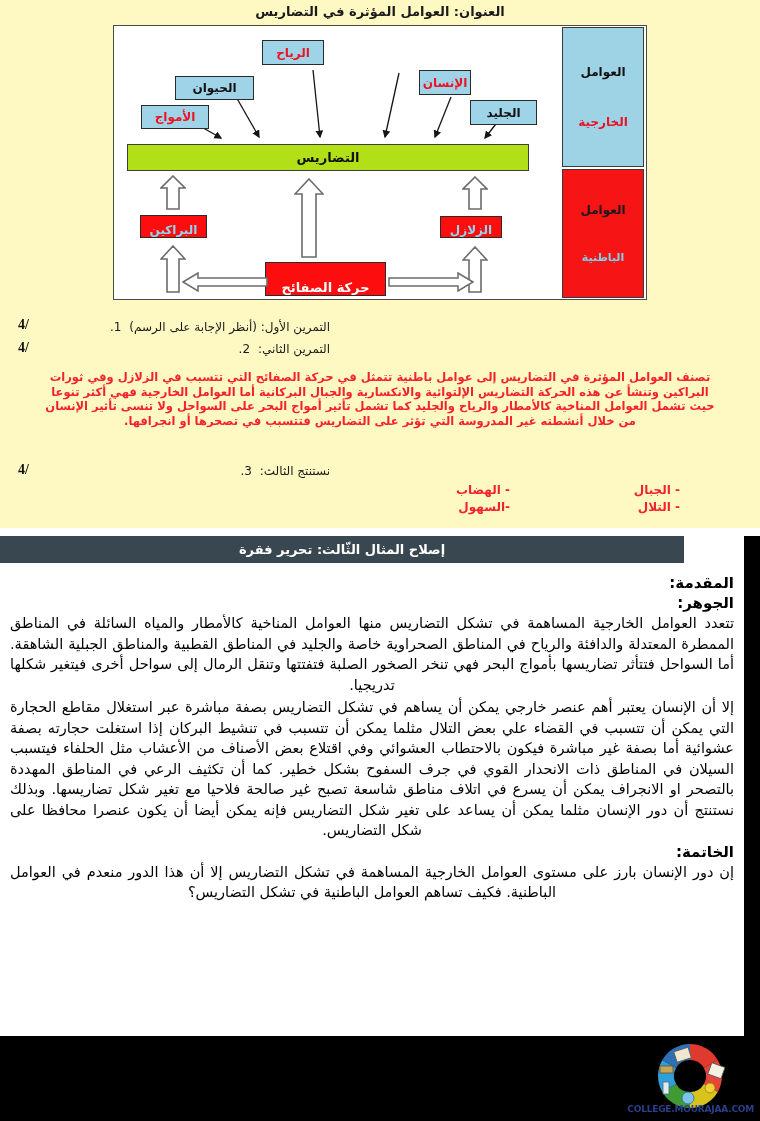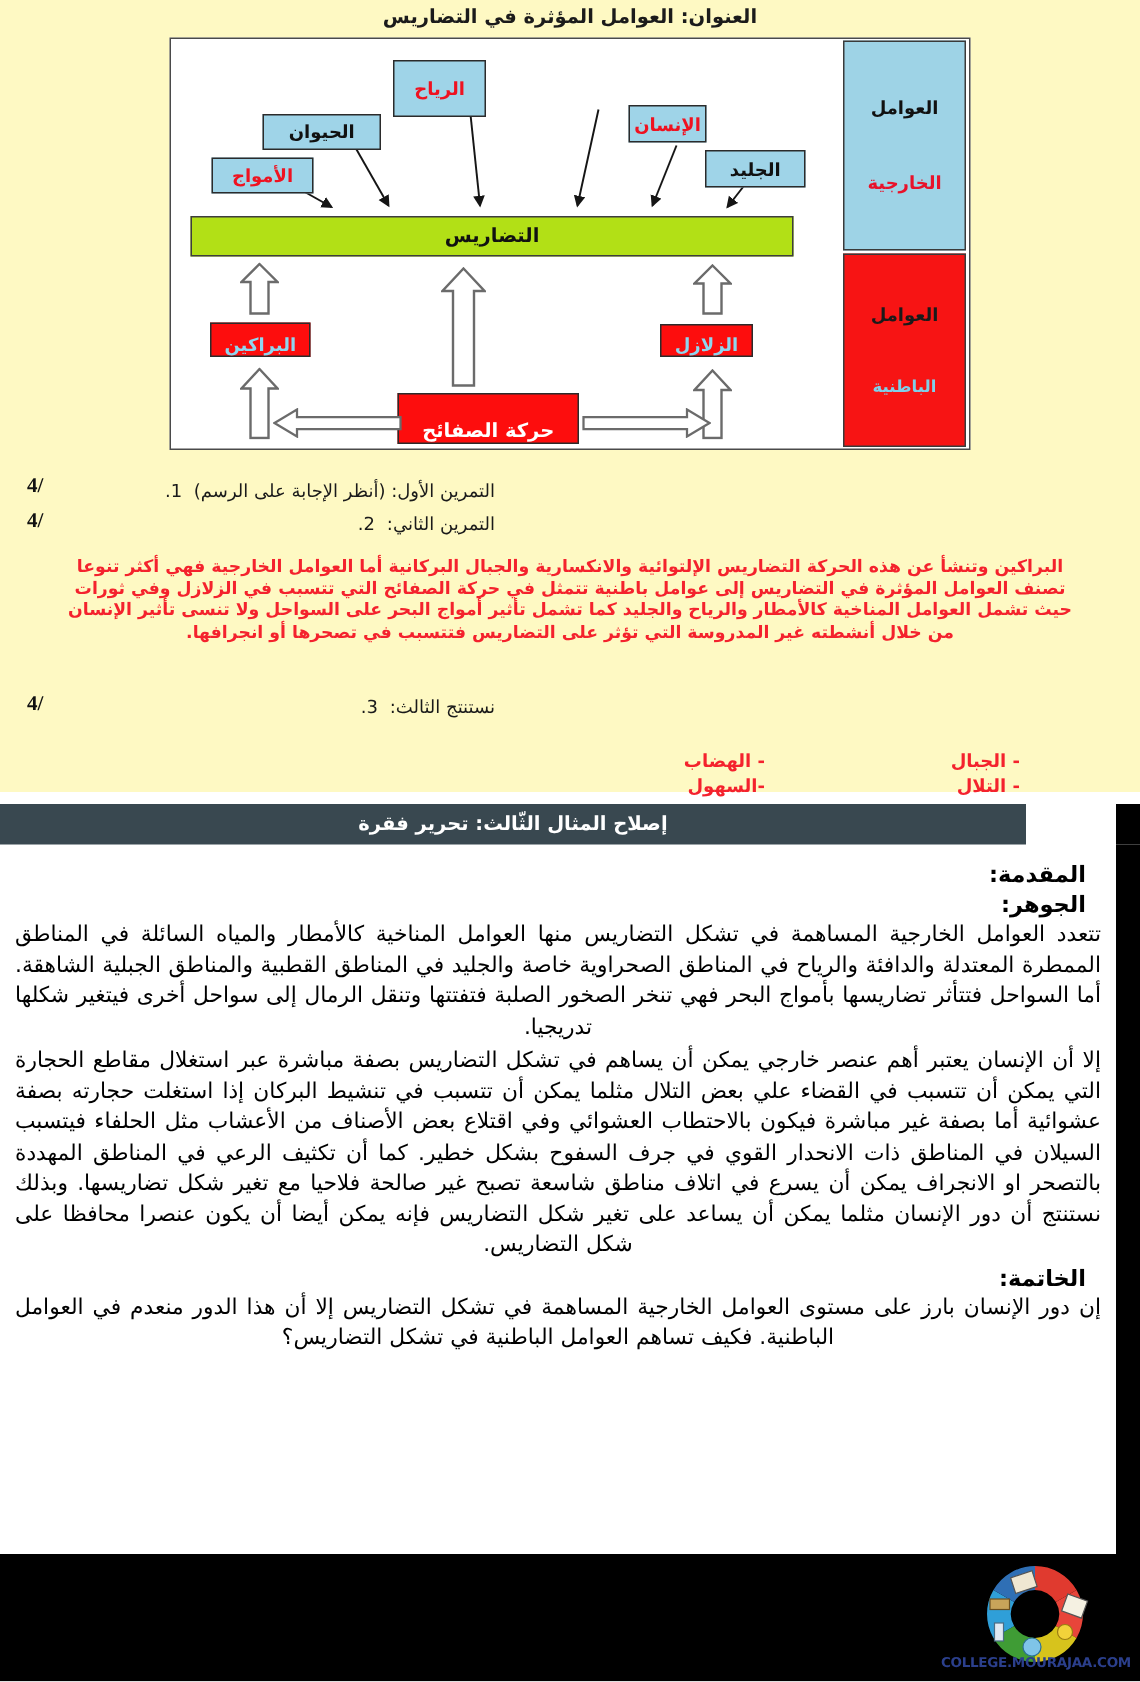--- a/index.html
+++ b/index.html
@@ -100,21 +100,20 @@
   }
   .red-para {
     position: absolute; left: 6px; width: 748px;
     color: #f4222d; font-weight: bold; font-size: 11.5px;
     line-height: 14.6px; text-align: center;
     font-family: "DejaVu Sans", sans-serif;
   }
   .ans-col {
     position: absolute; color:#f4222d; font-weight: bold; font-size: 12px;
     line-height: 17px;
-    margin-top: 17px;
   }
 
   
   .banner {
     position: absolute; top: 536px; left: 0;
     width: 684px; height: 27px;
     background: #394850;
     color: #ffffff;
     font-size: 13px; font-weight: bold;
     display: flex; align-items: center; justify-content: center;
@@ -125,21 +124,21 @@
   
   .body-wrap {
     position: absolute; top: 566px; left: 0;
     width: 744px; height: 470px;
     background: #fff;
     padding: 6px 10px 0 10px;
     direction: rtl;
   }
   .sec-head {
     font-size: 15px; font-weight: bold; color:#000;
-    margin: 2px 10px 1px 0; text-align: right;
+    margin: 2px 0 1px 0; text-align: right;
     font-family: "DejaVu Sans", sans-serif;
   }
   .para {
     font-size: 14.5px; color:#000; line-height: 20.5px;
     text-align: justify; text-align-last: center;
     margin: 0 0 2px 0;
     font-family: "DejaVu Sans", sans-serif;
   }
   .right-black-strip { position:absolute; top:563px; left:744px; width:16px; height:473px; background:#000; }
 
@@ -172,21 +171,21 @@
       <g stroke="#151515" stroke-width="1.3" fill="none" marker-end="url(#ah)">
         <line x1="76" y1="95" x2="108" y2="113"></line>
         <line x1="122" y1="70" x2="146" y2="112"></line>
         <line x1="200" y1="45" x2="207" y2="112"></line>
         <line x1="286" y1="48" x2="272" y2="112"></line>
         <line x1="338" y1="72" x2="322" y2="112"></line>
         <line x1="386" y1="95" x2="372" y2="113"></line>
       </g>
     </svg>
 
-    <div class="bbox red" style="top:40px;  left:262px; width:62px;  height:38px;">
+    <div class="bbox red" style="top:40px;  left:262px; width:62px;  height:25px;">
       <span>الرياح</span>
     </div>
 
 
     <div class="bbox" style="top:76px;  left:175px; width:79px;  height:24px;">
       <span>الحيوان</span>
     </div>
 
     <div class="bbox red" style="top:70px;  left:419px; width:52px;  height:25px;">
       <span>الإنسان</span>
@@ -269,22 +268,22 @@
       <span style="display:inline-block; margin-right:4px;">1.</span>
     </div>
 
     <div class="mark" style="top:340px;">/4</div>
     <div class="ex-line" style="top:342px; right:430px;">
       <span>التمرين الثاني:</span>
       <span style="display:inline-block; margin-right:4px;">2.</span>
     </div>
 
     <div class="red-para" style="top:370px;">
+      <div>تصنف العوامل المؤثرة في التضاريس إلى عوامل باطنية تتمثل في حركة الصفائح التي تتسبب في الزلازل وفي ثورات</div>
       <div>البراكين وتنشأ عن هذه الحركة التضاريس الإلتوائية والانكسارية والجبال البركانية أما العوامل الخارجية فهي أكثر تنوعا</div>
-      <div>تصنف العوامل المؤثرة في التضاريس إلى عوامل باطنية تتمثل في حركة الصفائح التي تتسبب في الزلازل وفي ثورات</div>
       <div>حيث تشمل العوامل المناخية كالأمطار والرياح والجليد كما تشمل تأثير أمواج البحر على السواحل ولا تنسى تأثير الإنسان</div>
       <div>من خلال أنشطته غير المدروسة التي تؤثر على التضاريس فتتسبب في تصحرها أو انجرافها.</div>
     </div>
 
     <div class="mark" style="top:462px;">/4</div>
     <div class="ex-line" style="top:464px; right:430px;">
       <span>نستنتج الثالث:</span>
       <span style="display:inline-block; margin-right:4px;">3.</span>
     </div>
 

